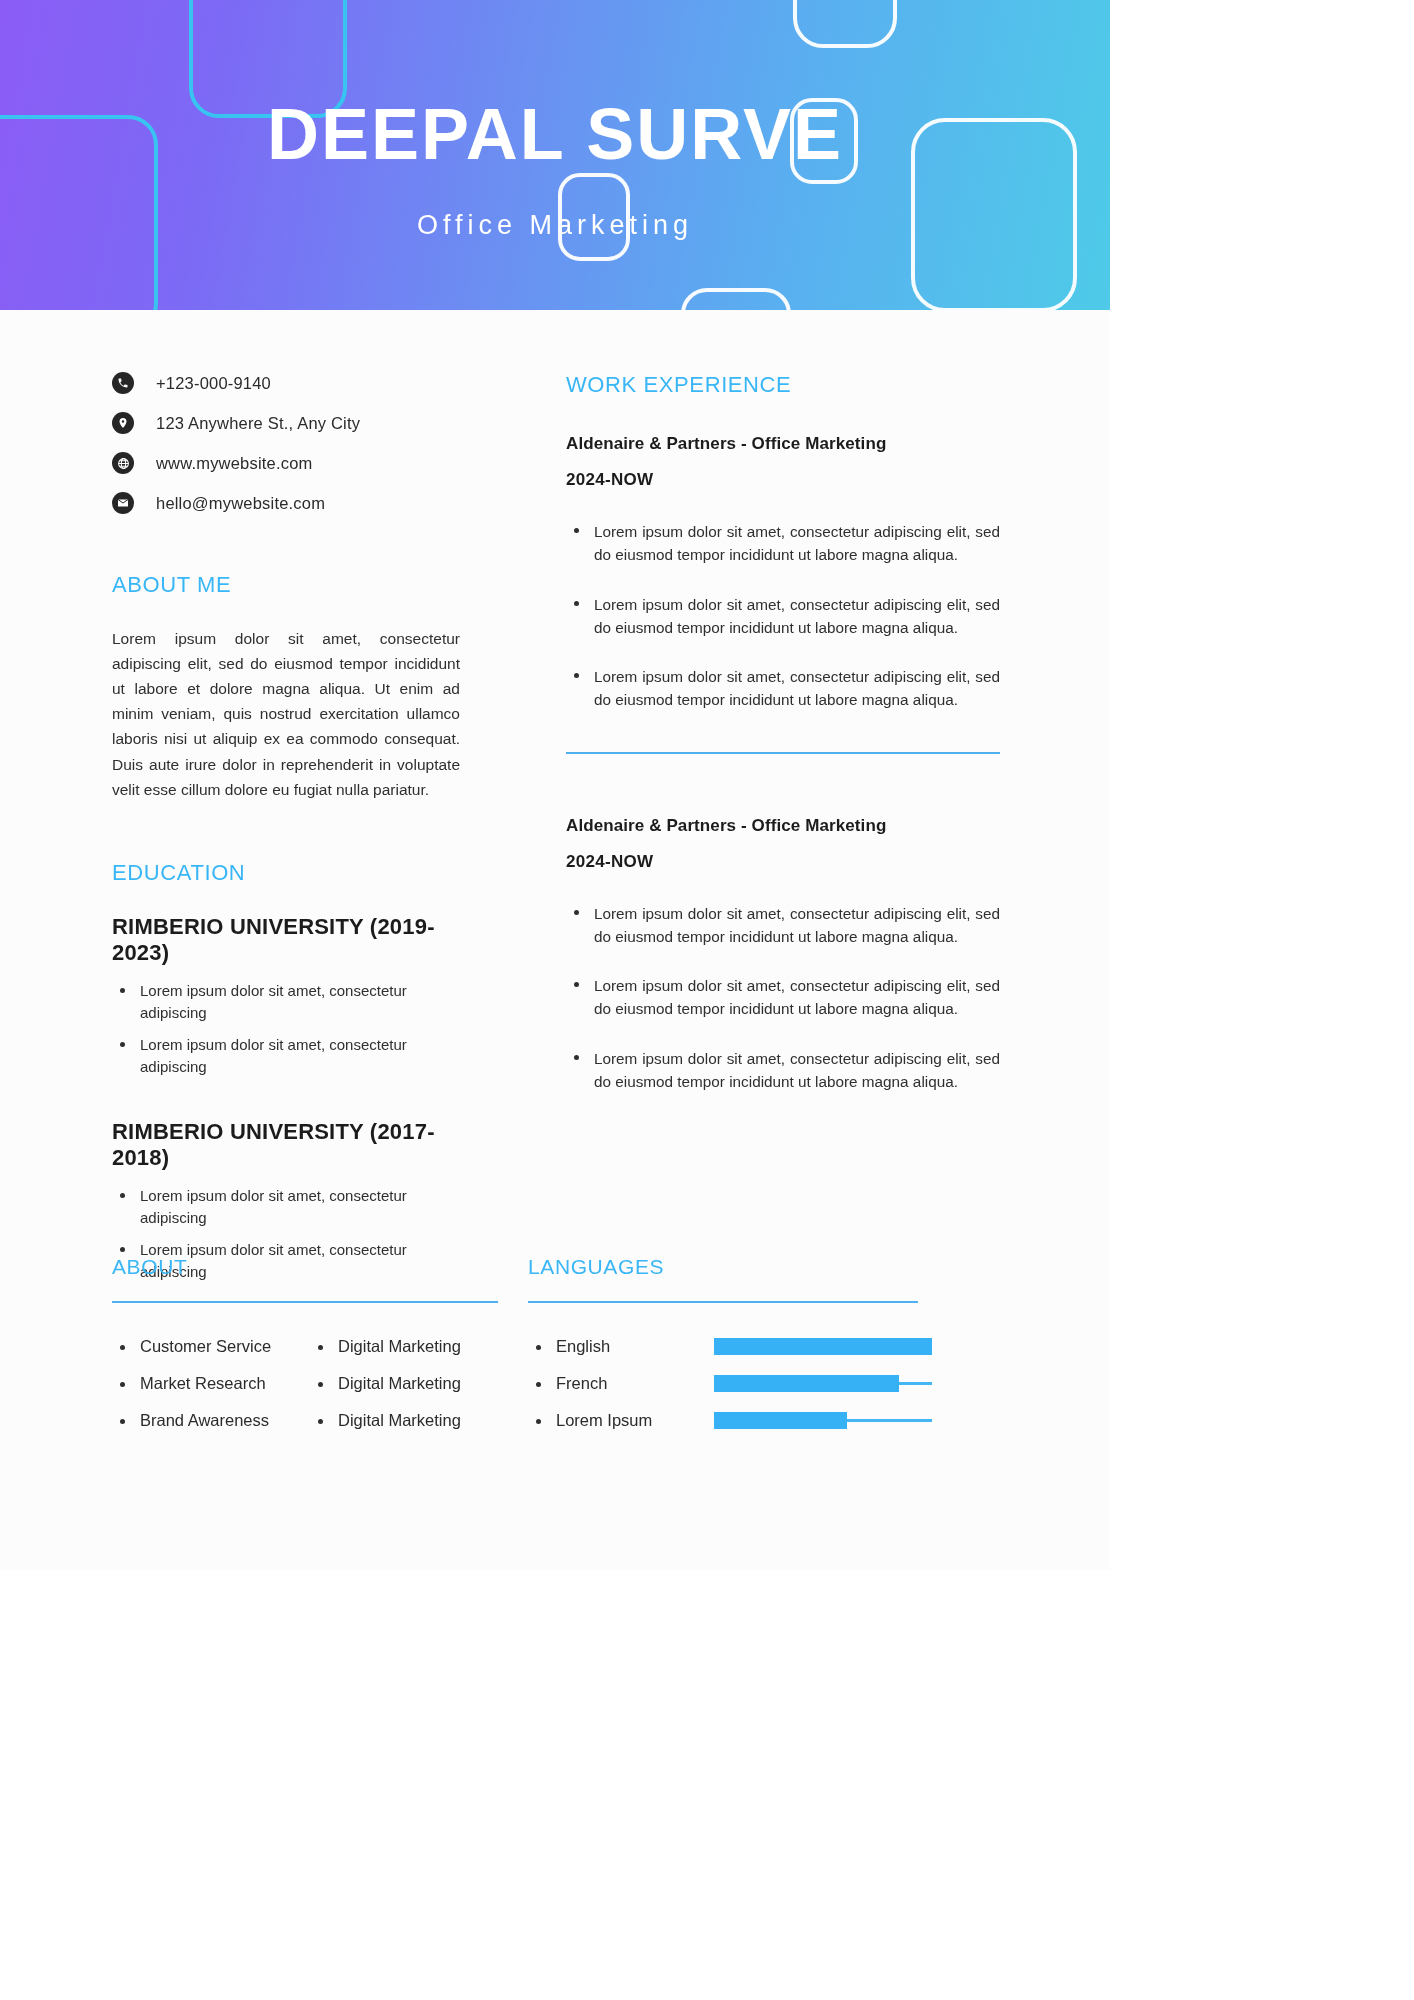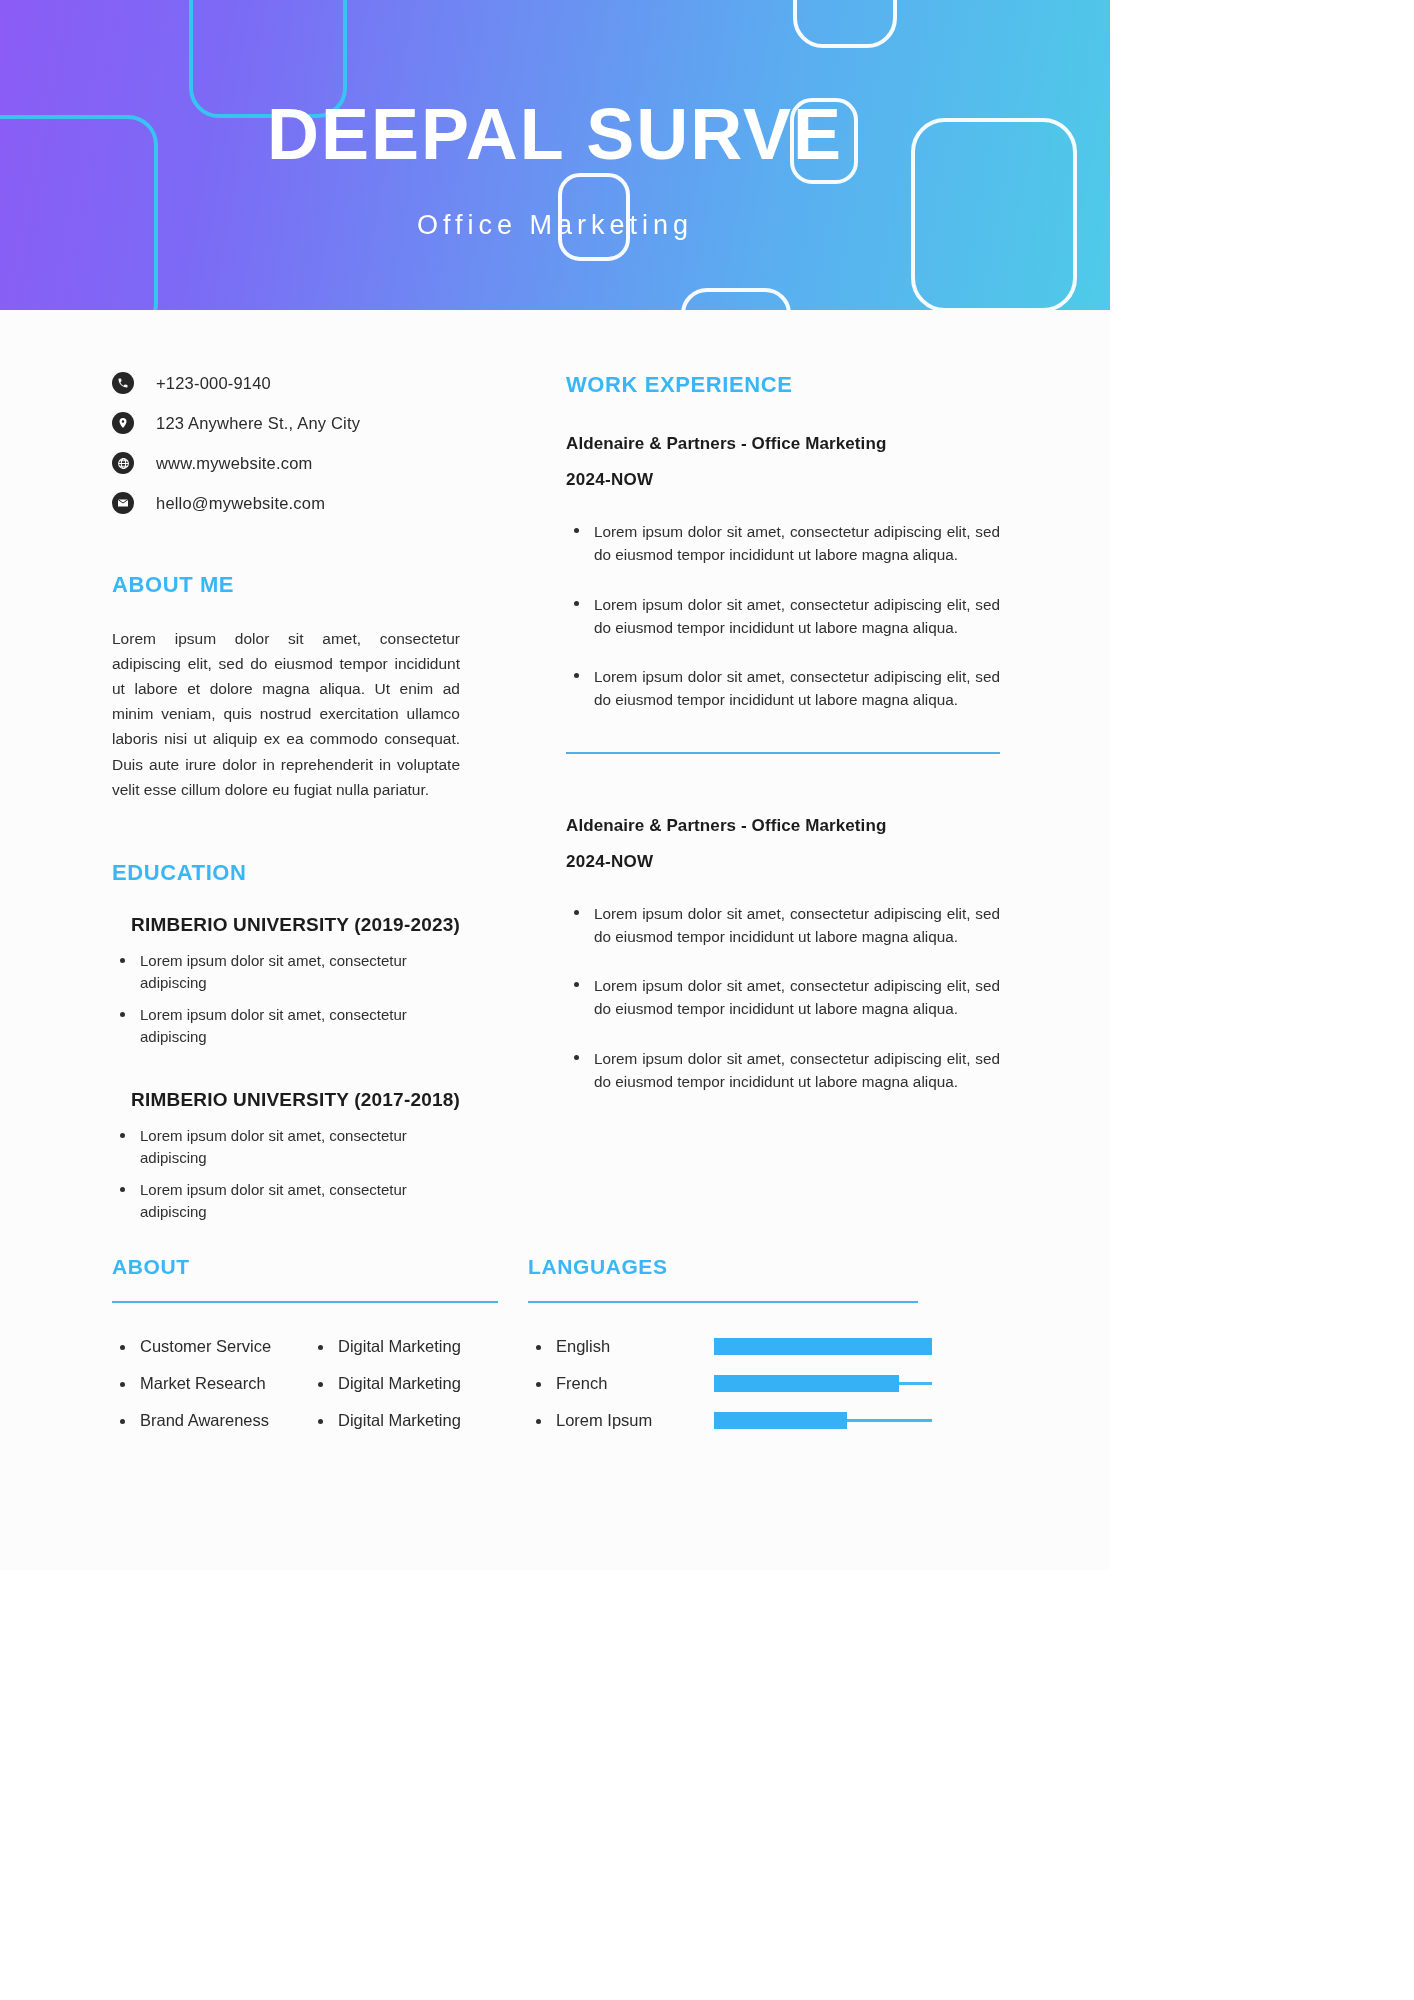--- a/index.html
+++ b/index.html
@@ -114,44 +114,43 @@
 
   .contact-text {
     font-size: 16.5px;
     color: #2b2b2b;
     letter-spacing: 0.2px;
   }
 
   
   .sec-head {
     font-size: 22px;
-    font-weight: 700;
+    font-weight: 400;
     color: #39b6f5;
     letter-spacing: 0.6px;
     margin-bottom: 28px;
   }
   .sec-head.sm { font-size: 21px; }
 
   .para {
     font-size: 15.5px;
     line-height: 1.62;
     color: #2f2f2f;
     text-align: justify;
   }
 
   
   .edu-block { margin-bottom: 34px; }
 
   .edu-title {
-    font-size: 19px;
+    font-size: 22px;
     font-weight: 700;
     color: #1c1c1c;
     letter-spacing: 0.2px;
     margin-bottom: 14px;
-    text-align: right;
   }
   .edu-title .yr { font-weight: 700; }
 
   ul.bul { list-style: none; }
 
   ul.bul li {
     position: relative;
     font-size: 15px;
     line-height: 1.48;
     color: #2f2f2f;

